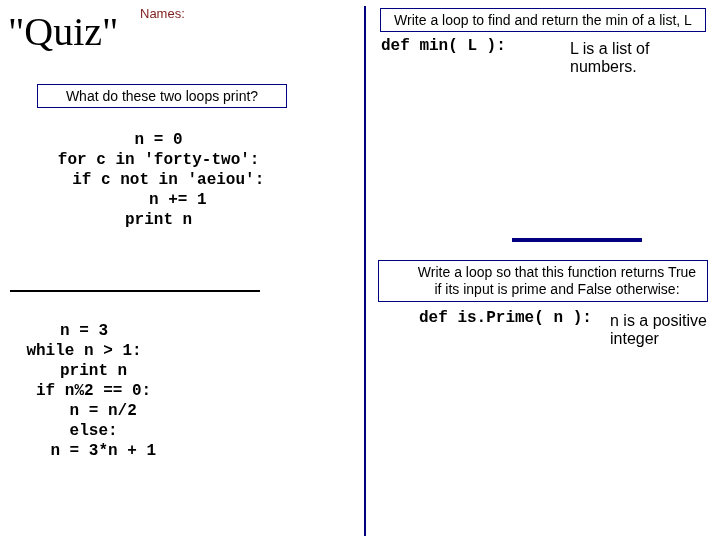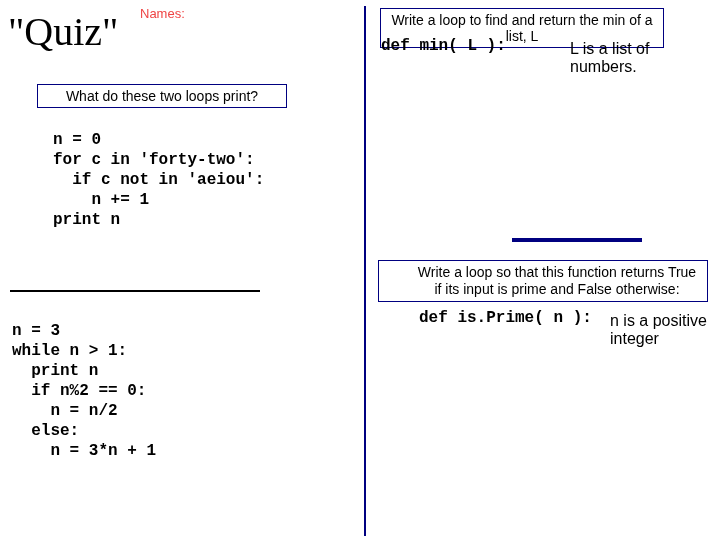--- a/index.html
+++ b/index.html
@@ -17,55 +17,56 @@
     top: 8px;
     font-family: "Times New Roman", serif;
     font-size: 40px;
     color: #000;
   }
   .names-label {
     position: absolute;
     left: 140px;
     top: 6px;
     font-size: 13px;
-    color: #ef4444;
+    color: #7f1d1d;
   }
   .box {
     position: absolute;
     border: 1px solid #000080;
     padding: 3px 8px;
     font-size: 14px;
     text-align: center;
     color: #000;
   }
   .q1-box {
     left: 37px;
     top: 84px;
     width: 250px;
   }
   .q2-box {
     left: 380px;
     top: 8px;
-    width: 284px;
+    width: 326px;
   }
   .q3-box {
     left: 378px;
     top: 260px;
     width: 330px;
     line-height: 1.2;
     padding-left: 36px;
   }
   .code {
     position: absolute;
     font-family: "Courier New", monospace;
     font-size: 16px;
     font-weight: bold;
     white-space: pre;
     color: #000;
     line-height: 1.25;
+    text-align: center;
   }
   .code1 { left: 12px; top: 130px; margin-left: 41px; }
   .code2 { left: 12px; top: 321px; }
   .def-min { left: 381px; top: 36px; }
   .def-prime { left: 378px; top: 308px; margin-left: 41px; }
   .hint {
     position: absolute;
     font-size: 16px;
     color: #000;
   }

